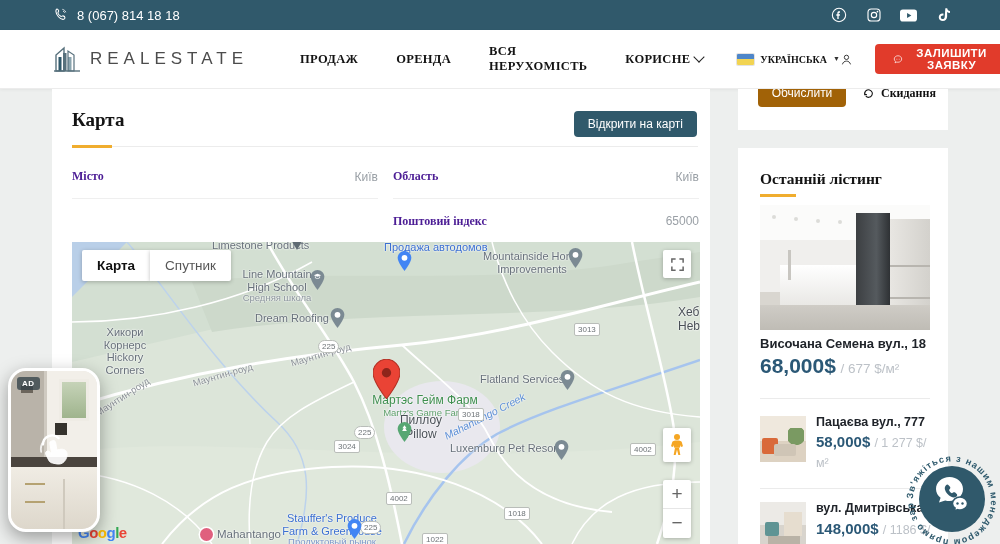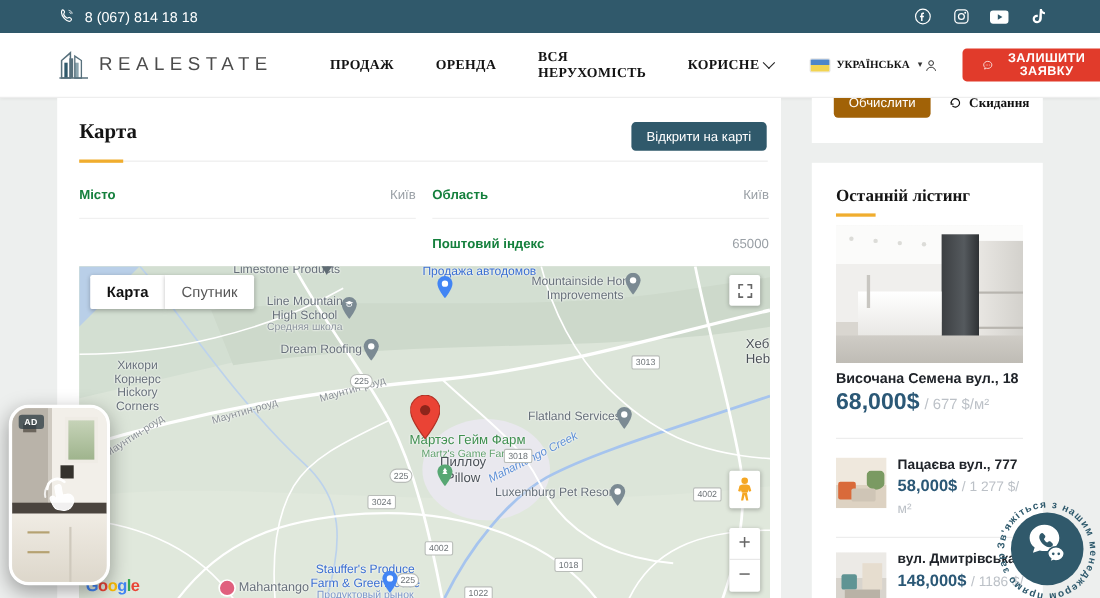--- a/index.html
+++ b/index.html
@@ -51,21 +51,21 @@
   .serif-h { font-family:"Liberation Serif", serif; font-weight:bold; color:#141414; }
   #map-title { position:absolute; left:20px; top:20px; font-size:19px; }
   #open-map-btn { position:absolute; right:13px; top:22px; background:#30596B; color:#fff; border:none;
     border-radius:4px; height:26px; padding:0 14px; font-size:12px; cursor:pointer; }
   .section-rule { position:absolute; left:20px; right:12px; top:57px; border-top:1px solid #ececec; }
   .yellow-bar { position:absolute; left:20px; top:56px; width:40px; height:3px; background:#F0AD2E; }
 
   
   .field { position:absolute; height:44px; width:306px; display:flex; align-items:center;
     justify-content:space-between; font-size:12px; }
-  .field .fl { font-weight:bold; color:#15803d; }
+  .field .fl { font-weight:bold; color:#4c1d95;font-family:Liberation Serif, serif; }
   .field .fv { color:#9aa0a6; }
   .frule { border-bottom:1px solid #efefef; }
 
   
   #map { position:absolute; left:20px; top:153px; width:628px; height:302px; overflow:hidden;
     background:#dce5d9; }
   .mlabel { position:absolute; font-size:11px; color:#67707a; line-height:1.15; white-space:pre-line;
     text-align:center; text-shadow:0 0 2px #fff,0 0 2px #fff; }
   .mlabel.left { text-align:left; }
   .mlabel .sub { display:block; font-size:9.5px; color:#8b949c; font-weight:normal; }
@@ -291,21 +291,21 @@
 Farm &amp; Greenhouse</span><span class="sub" style="color:#7b96c9">Продуктовый рынок</span></div>
       <div class="mlabel left" style="left:145px; top:286px; font-size:11.5px;">Mahantango</div>
       <div class="mlabel road" style="left:120px; top:128px; transform:rotate(-16deg);">Маунтин-роуд</div>
       <div class="mlabel road" style="left:20px; top:150px; transform:rotate(-33deg);">Маунтин-роуд</div>
       <div class="mlabel road" style="left:218px; top:108px; transform:rotate(-16deg);">Маунтин-роуд</div>
 
       <span class="shield oval" style="left:246px; top:98px;">225</span>
       <span class="shield" style="left:502px; top:81px;">3013</span>
       <span class="shield" style="left:386px; top:166px;">3018</span>
       <span class="shield oval" style="left:282px; top:184px;">225</span>
-      <span class="shield" style="left:262px; top:208px;">3024</span>
+      <span class="shield" style="left:262px; top:198px;">3024</span>
       <span class="shield" style="left:558px; top:201px;">4002</span>
       <span class="shield" style="left:314px; top:250px;">4002</span>
       <span class="shield oval" style="left:288px; top:279px;">225</span>
       <span class="shield" style="left:432px; top:265px;">1018</span>
       <span class="shield" style="left:350px; top:291px;">1022</span>
 
       <svg class="abs" style="left:218px; top:-4px;" width="14" height="12" viewBox="0 0 14 12">
           <path d="M0 0h14L7 12z" fill="#5f6b73"></path>
         </svg>
       <svg class="abs" style="left:325px; top:9px;" width="15" height="20" viewBox="0 0 26 38">

